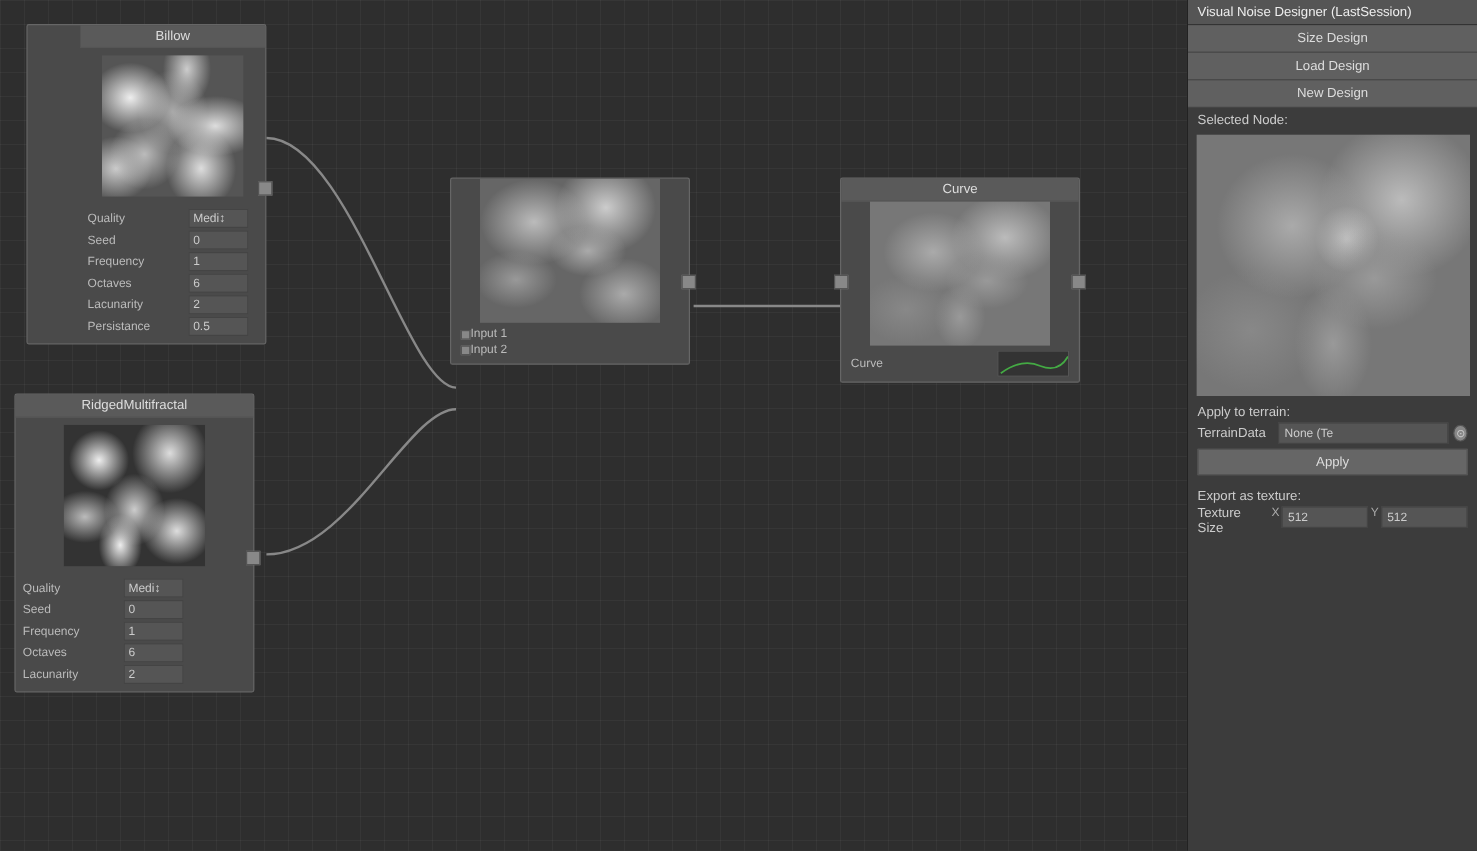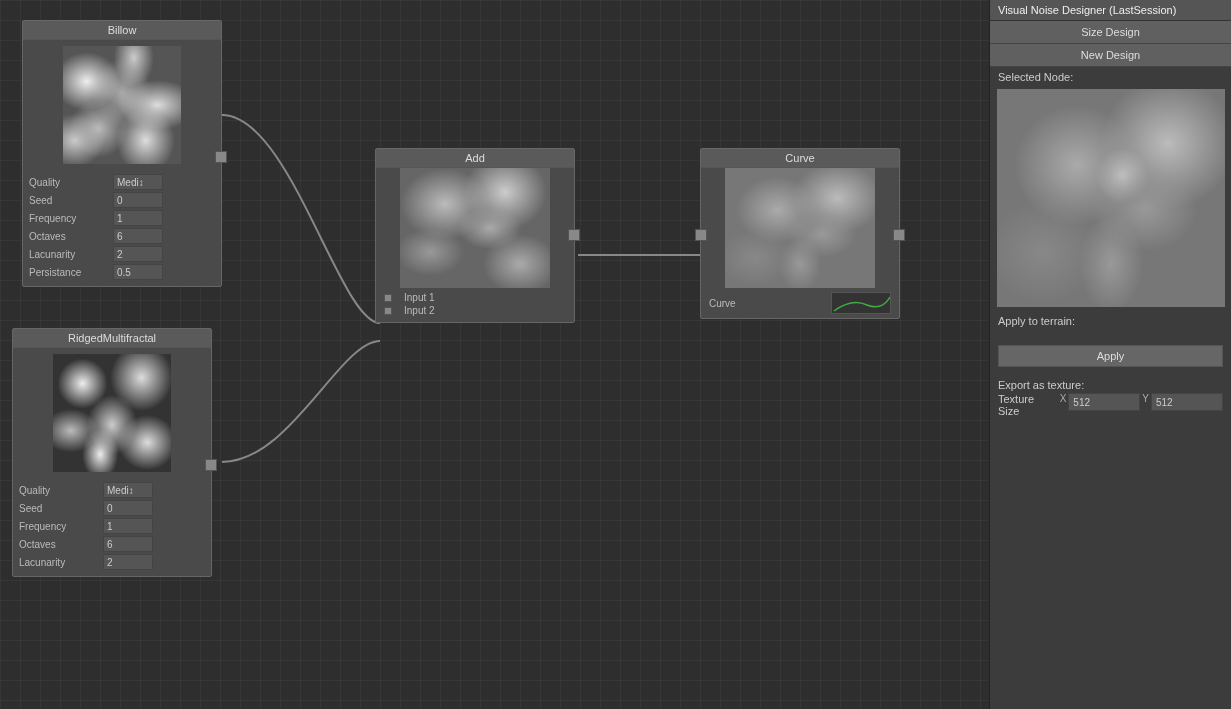--- a/index.html
+++ b/index.html
@@ -61,21 +61,21 @@
       color: #ccc;
     }
 
     .apply-section {
       padding: 6px 8px 2px;
     }
 
     .apply-label {
       font-size: 11px;
       color: #ccc;
-      margin-bottom: 18px;
+      margin-bottom: 2px;
     }
 
     .terrain-row {
       display: flex;
       align-items: center;
       gap: 4px;
       margin-bottom: 4px;
     }
 
     .terrain-label {
@@ -205,20 +205,21 @@
       padding: 1px 3px;
       height: 16px;
       width: 50px;
     }
 
     
     .billow-node {
       left: 22px;
       top: 20px;
       width: 200px;
+      padding-left: 44px;
     }
 
     .billow-preview {
       width: 118px;
       height: 118px;
       margin: 6px auto;
       background: #222;
       position: relative;
       overflow: hidden;
     }
@@ -253,21 +254,21 @@
       background: #333;
     }
 
     .add-inputs {
       padding: 4px 8px;
     }
 
     .input-row {
       display: flex;
       align-items: center;
-      gap: 12px;
+      gap: 0;
       margin-bottom: 2px;
       font-size: 10px;
       color: #bbb;
     }
 
     
     .curve-node {
       left: 700px;
       top: 148px;
       width: 200px;
@@ -440,21 +441,20 @@
       <div class="node-field-row">
         <span class="field-label">Lacunarity</span>
         <input class="field-input" value="2" style="">
       </div>
     </div>
 
     <div style="position:absolute; right:-6px; top:130px; width:12px; height:12px; background:#888; border:1px solid #555;"></div>
   </div>
 
   <div class="node add-node">
-    <div class="node-header">Add</div>
     <div class="add-preview">
       <div class="noise-add" style="width:150px;height:120px;"></div>
     </div>
     <div class="add-inputs">
       <div class="input-row">
         <div style="width:8px;height:8px;background:#888;border:1px solid #555;"></div>
         <span>Input 1</span>
       </div>
       <div class="input-row">
         <div style="width:8px;height:8px;background:#888;border:1px solid #555;"></div>
@@ -483,30 +483,36 @@
     <div style="position:absolute; left:-6px; top:80px; width:12px; height:12px; background:#888; border:1px solid #555;"></div>
 
     <div style="position:absolute; right:-6px; top:80px; width:12px; height:12px; background:#888; border:1px solid #555;"></div>
   </div>
 
 </div>
 
 <div class="right-panel">
   <div class="right-panel-title">Visual Noise Designer (LastSession)</div>
   <button class="right-panel-btn">Size Design</button>
+  <button class="right-panel-btn">Load Design</button>
   <button class="right-panel-btn">New Design</button>
 
   <div class="selected-node-label">Selected Node:</div>
 
   <div style="width:228px;height:218px;margin:2px auto;background:#777;overflow:hidden;">
     <div class="noise-selected" style="width:100%;height:100%;"></div>
   </div>
 
   <div class="apply-section">
     <div class="apply-label">Apply to terrain:</div>
+    <div class="terrain-row">
+      <span class="terrain-label">TerrainData</span>
+      <input class="terrain-input" value="None (Te" readonly="" style="">
+      <div class="terrain-btn-circle">⊙</div>
+    </div>
     <button class="apply-btn">Apply</button>
   </div>
 
   <div class="export-section">
     <div class="export-label">Export as texture:</div>
     <div class="texture-size-row">
       <span class="texture-size-label">Texture Size</span>
       <span class="x-label">X</span>
       <input class="texture-input" value="512" style="">
       <span class="x-label">Y</span>

